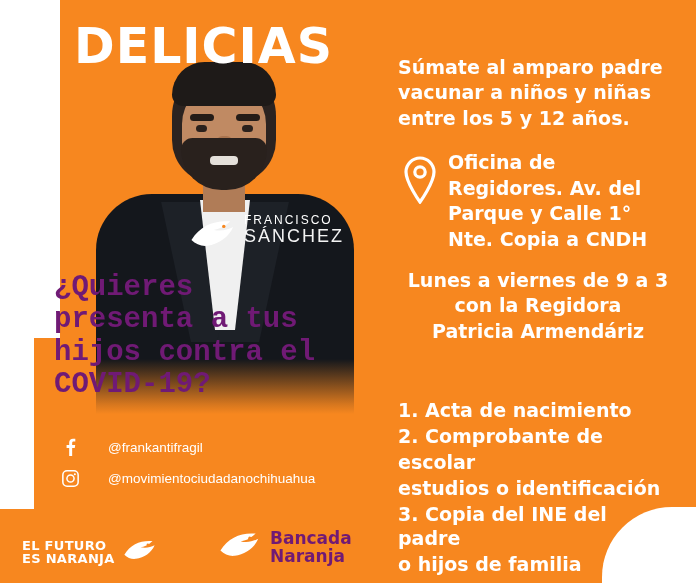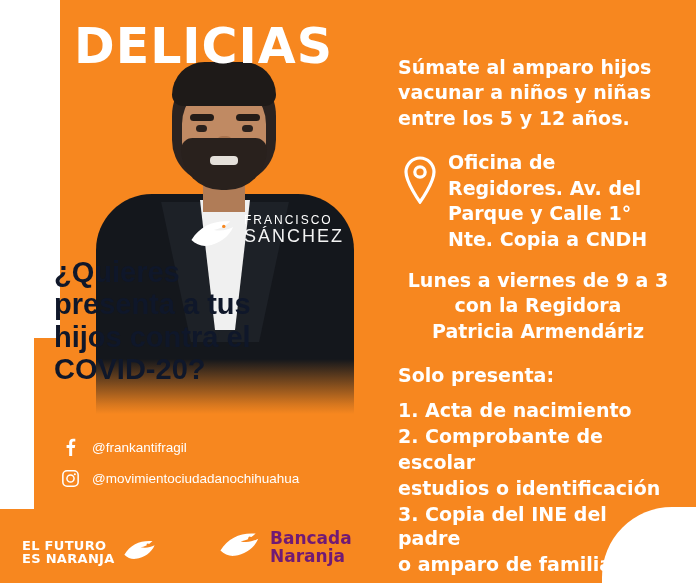--- a/index.html
+++ b/index.html
@@ -212,28 +212,28 @@
     font-size: 18px;
     letter-spacing: 2px;
     font-weight: 400;
     display: block;
     opacity: .95;
   }
 
   
   .question {
     position: absolute;
-    left: 54px; top: 256px;
+    left: 54px; top: 272px;
     width: 300px;
     z-index: 25;
-    color: #0f172a;
+    color: #701a75;
     font-size: 29px;
     font-weight: bold;
     line-height: 1.12;
-    font-family: Liberation Sans, sans-serif;
+    font-family: Liberation Mono, monospace;
   }
 
   
   .socials {
     position: absolute;
     left: 58px; top: 436px;
     z-index: 25;
     color: #ffffff;
   }
   .soc-row {
@@ -244,20 +244,21 @@
   }
   .soc-icon {
     width: 24px; height: 22px;
     display: flex; align-items: center; justify-content: center;
     margin-right: 10px;
     color: #ffffff;
   }
   .soc-handle {
     font-size: 13.5px;
     color: #ffffff;
+    margin-left: 16px;
   }
 
   
   .futuro {
     position: absolute;
     left: 22px; bottom: 18px;
     z-index: 30;
     color: #ffffff;
     font-weight: bold;
     font-size: 13px;
@@ -385,21 +386,21 @@
   </div>
   <div class="cand-name">
     <span class="first">FRANCISCO</span>
     <span class="last">SÁNCHEZ</span>
   </div>
 
   <div class="question">
     <div>¿Quieres</div>
     <div>presenta a tus</div>
     <div>hijos contra el</div>
-    <div>COVID-20?</div>
+    <div>COVID-19?</div>
   </div>
 
   <div class="socials">
     <div class="soc-row">
       <span class="soc-icon">
         <svg width="14" height="18" viewBox="0 0 14 20" xmlns="http://www.w3.org/2000/svg" aria-hidden="true">
           <path d="M9.4 20V11.2h2.9l.5-3.4H9.4V5.6c0-1 .3-1.7 1.7-1.7h1.8V.9C12.6.8 11.5.7 10.3.7 7.8.7 6.1 2.2 6.1 5v2.8H3.2v3.4h2.9V20h3.3z" fill="#ffffff"></path>
         </svg>
       </span>
       <span class="soc-handle">@frankantifragil</span>
@@ -438,21 +439,21 @@
     </span>
     <span class="btxt">
       <span style="display:block">Bancada</span>
       <span style="display:block">Naranja</span>
     </span>
   </div>
 
   <div class="right-col">
 
     <div class="r-head">
-      <div>Súmate al amparo hijos</div>
+      <div>Súmate al amparo padre</div>
       <div>vacunar a niños y niñas</div>
       <div>entre los 5 y 12 años.</div>
     </div>
 
     <div class="pin-block">
       <span class="pin-icon">
         <svg width="36" height="48" viewBox="0 0 36 48" xmlns="http://www.w3.org/2000/svg" aria-hidden="true">
           <path d="M18 2C10.3 2 4 8.3 4 16c0 10.5 14 30 14 30s14-19.5 14-30c0-7.7-6.3-14-14-14z" fill="none" stroke="#ffffff" stroke-width="3.2"></path>
           <circle cx="18" cy="16" r="5.2" fill="none" stroke="#ffffff" stroke-width="3.2"></circle>
         </svg>
@@ -464,25 +465,24 @@
         <span style="display:block">Nte. Copia a CNDH</span>
       </span>
     </div>
 
     <div class="r-sched">
       <div>Lunes a viernes de 9 a 3</div>
       <div>con la Regidora</div>
       <div> Patricia Armendáriz</div>
     </div>
 
-    <div class="r-solo">Solo presenta:</div>
 
     <div class="r-list">
       <div>1. Acta de nacimiento</div>
       <div>2. Comprobante de</div>
       <div>escolar</div>
       <div>estudios o identificación</div>
       <div>3. Copia del INE del padre</div>
-      <div>o amparo  de familia</div>
+      <div>o hijos  de familia</div>
     </div>
 
   </div>
 </div>
 
 </body></html>

